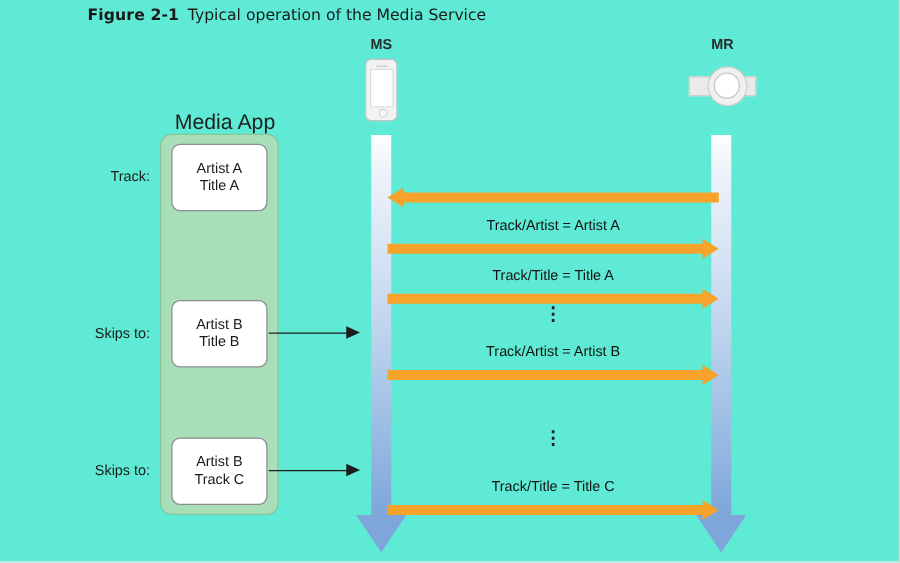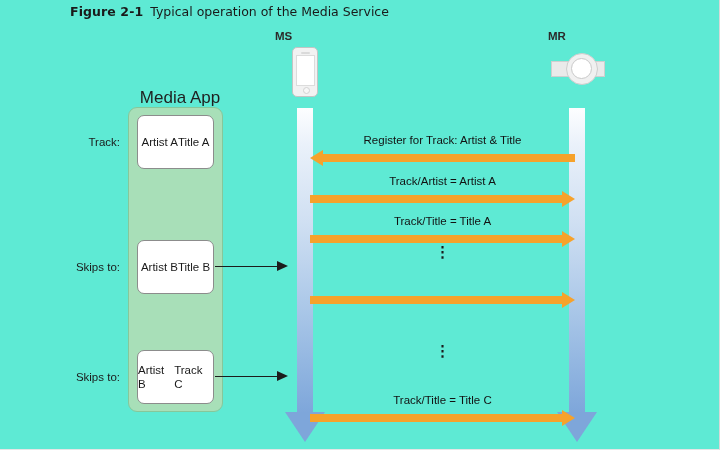--- a/index.html
+++ b/index.html
@@ -44,20 +44,21 @@
     font-family: "DejaVu Sans", sans-serif;
     margin-left: 7px;
   }
 
   
   .col-header {
     position: absolute;
     font-size: 11.5px;
     font-weight: bold;
     color: #2b2b2b;
+    text-align: center;
     white-space: nowrap;
   }
   #ms-label { left: 275px; top: 30px; width: 60px; }
   #mr-label { left: 548px; top: 30px; width: 60px; }
 
   
   #phone-icon {
     position: absolute;
     left: 292px;
     top: 47px;
@@ -166,21 +167,21 @@
   .track-box {
     position: absolute;
     left: 137px;
     width: 77px;
     height: 54px;
     background: #ffffff;
     border: 1px solid #8c8c8c;
     border-radius: 7px;
     box-sizing: border-box;
     display: flex;
-    flex-direction: row;
+    flex-direction: column;
     align-items: center;
     justify-content: center;
     font-size: 11.5px;
     color: #1a1a1a;
     line-height: 14px;
   }
   #track-box-0 { top: 115px; }
   #track-box-1 { top: 240px; }
   #track-box-2 { top: 350px; }
 
@@ -288,21 +289,21 @@
   .msg.to-left .arrowhead {
     left: 0px;
     border-right: 13px solid #F6A22B;
   }
 
   #msg-0 { top: 134px; }
   #msg-1 { top: 175px; }
   #msg-2 { top: 215px; }
   #msg-3 { top: 276px; }
   #msg-4 { top: 316px; }
-  #msg-5 { top: 394px; }
+  #msg-5 { top: 384px; }
 
   
   .ellipsis {
     position: absolute;
     left: 310px;
     width: 265px;
     text-align: center;
     font-size: 17px;
     font-weight: bold;
     color: #1a1a1a;
@@ -374,35 +375,35 @@
   <div class="lifeline" id="lifeline-ms">
     <div class="shaft"></div>
     <div class="head"></div>
   </div>
   <div class="lifeline" id="lifeline-mr">
     <div class="shaft"></div>
     <div class="head"></div>
   </div>
 
   <div class="msg to-left" id="msg-0">
-    <div class="label">Register for Track: Artist &amp; Title</div>
     <div class="bar"></div>
     <div class="arrowhead"></div>
   </div>
   <div class="msg to-right" id="msg-2">
     <div class="label">Track/Title = Title A</div>
     <div class="bar"></div>
     <div class="arrowhead"></div>
   </div>
   <div class="msg to-right" id="msg-1">
     <div class="label">Track/Artist = Artist A</div>
     <div class="bar"></div>
     <div class="arrowhead"></div>
   </div>
   <div class="msg to-right" id="msg-3">
+    <div class="label">Track/Artist = Artist B</div>
     <div class="bar"></div>
     <div class="arrowhead"></div>
   </div>
   <div class="msg to-right" id="msg-5">
     <div class="label">Track/Title = Title C</div>
     <div class="bar"></div>
     <div class="arrowhead"></div>
   </div>
 
   <div class="ellipsis" id="ellipsis-0">

